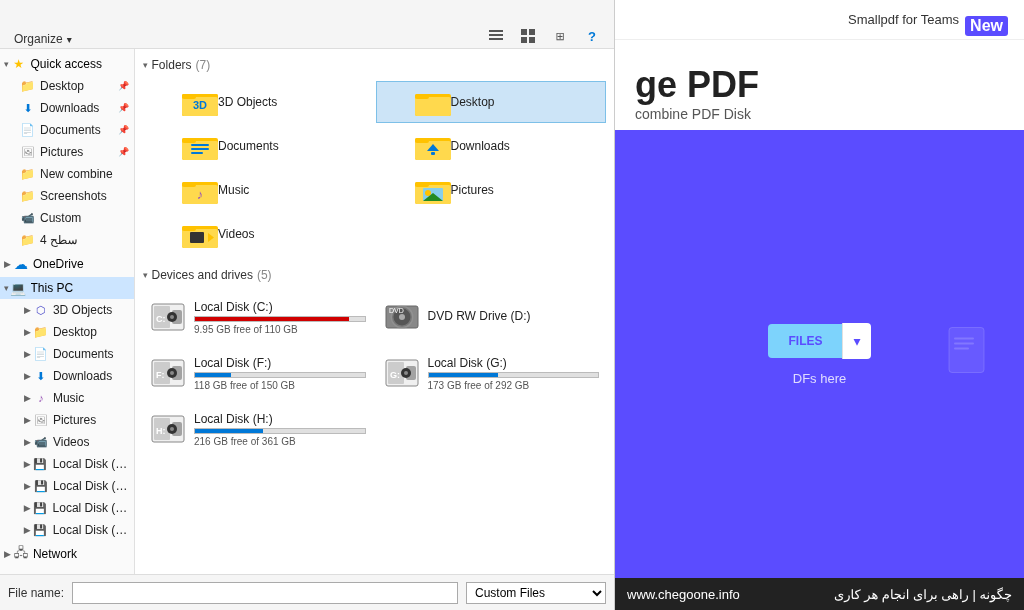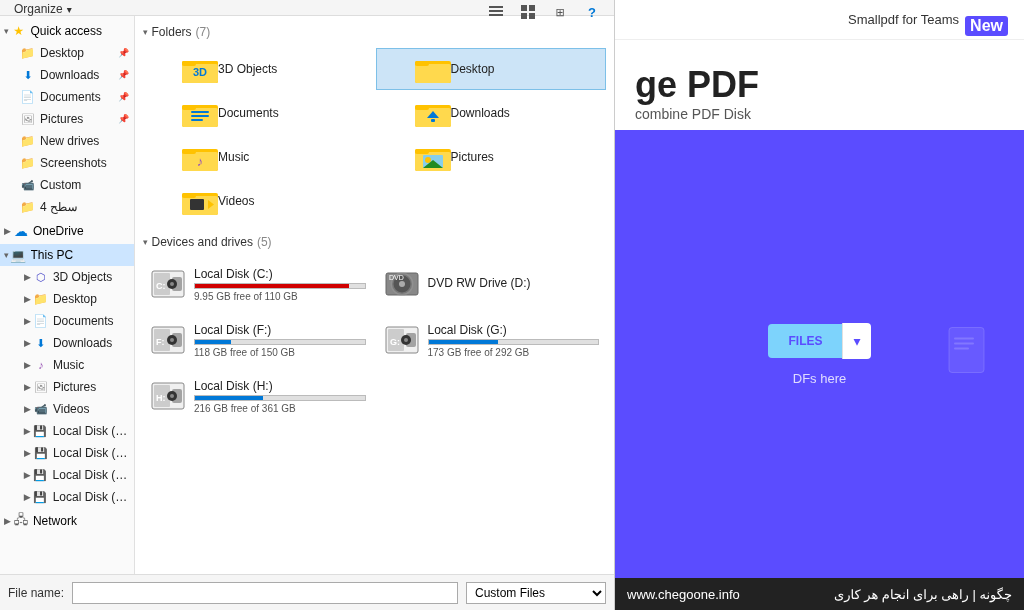--- a/index.html
+++ b/index.html
@@ -5,21 +5,21 @@
     * { margin: 0; padding: 0; box-sizing: border-box; }
     body { width: 1024px; height: 610px; overflow: hidden; font-family: 'Segoe UI', Arial, sans-serif; font-size: 12px; background: #f0f0f0; display: flex; flex-direction: column; }
 
     
     .main-container { display: flex; width: 100%; height: 100%; }
 
     
     .file-dialog { width: 615px; height: 100%; background: #fff; display: flex; flex-direction: column; border-right: 1px solid #ccc; }
 
     
-    .toolbar { height: 16px; background: #f5f5f5; border-bottom: 1px solid #ddd; display: flex; align-items: flex-start; padding: 0 8px; gap: 4px; }
+    .toolbar { height: 49px; background: #f5f5f5; border-bottom: 1px solid #ddd; display: flex; align-items: flex-end; padding: 0 8px; gap: 4px; }
     .toolbar-organize { display: flex; align-items: center; gap: 2px; color: #333; padding: 2px 6px; cursor: pointer; }
     .toolbar-spacer { flex: 1; }
     .toolbar-btn { width: 28px; height: 24px; border: none; background: transparent; cursor: pointer; display: flex; align-items: center; justify-content: center; color: #555; }
 
     
     .content-area { display: flex; flex: 1; overflow: hidden; }
 
     
     .nav-pane { width: 135px; background: #fafafa; border-right: 1px solid #e0e0e0; overflow-y: auto; padding: 4px 0; flex-shrink: 0; }
     .nav-item { display: flex; align-items: center; height: 22px; padding: 0 4px 0 8px; cursor: pointer; color: #222; white-space: nowrap; }
@@ -160,21 +160,21 @@
         </div>
         <div class="nav-item">
           <span style="width:12px;display:inline-block;"></span>
           <span class="nav-icon" style="color:#888;">🖼</span>
           <span class="nav-label">Pictures</span>
           <span class="nav-pin">📌</span>
         </div>
         <div class="nav-item">
           <span style="width:12px;display:inline-block;"></span>
           <span class="nav-icon folder-nav-icon">📁</span>
-          <span class="nav-label">New drives</span>
+          <span class="nav-label">New combine</span>
         </div>
         <div class="nav-item">
           <span style="width:12px;display:inline-block;"></span>
           <span class="nav-icon folder-nav-icon">📁</span>
           <span class="nav-label">Screenshots</span>
         </div>
         <div class="nav-item">
           <span style="width:12px;display:inline-block;"></span>
           <span class="nav-icon" style="color:#ffc200;">📹</span>
           <span class="nav-label">Custom</span>

